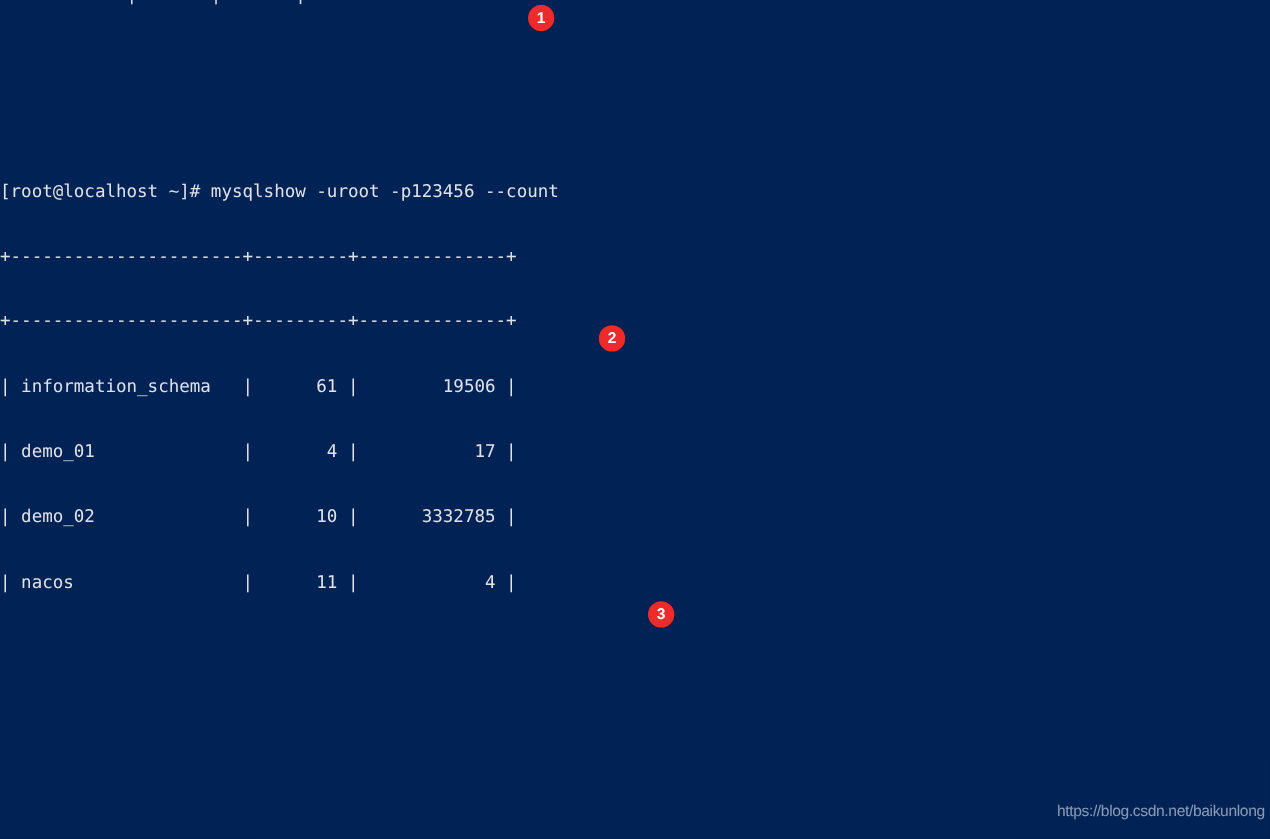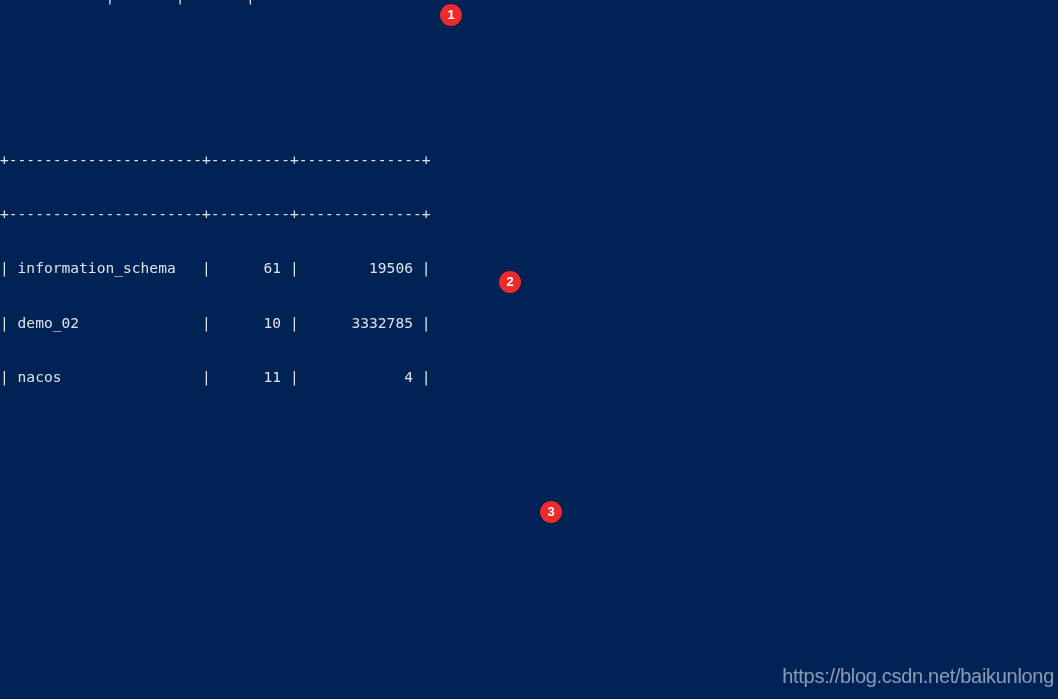--- a/index.html
+++ b/index.html
@@ -53,21 +53,21 @@
   #badge-1 { left: 440px; top: 4px; }
   #badge-2 { left: 499px; top: 271px; }
   #badge-3 { left: 540px; top: 501px; }
 
   
   #watermark {
     position: absolute;
     right: 4px;
     bottom: 14px;
     font-family: "Liberation Sans", sans-serif;
-    font-size: 20px;
+    font-size: 13px;
     color: rgba(220, 228, 238, 0.62);
     letter-spacing: -0.3px;
     white-space: nowrap;
     z-index: 15;
     pointer-events: none;
   }
   
   #top-sliver {
     position: absolute;
     left: 0;
@@ -87,23 +87,25 @@
   <div id="top-sliver">
     <div class="line">            |       |       |</div>
   </div>
 
   <div id="screen">
 
     
     <div class="line"> </div>
 
     
+    <div class="line">[root@localhost ~]# mysqlshow -uroot -p123456 --count</div>
     <div class="line">+----------------------+---------+--------------+</div>
     <div class="line">+----------------------+---------+--------------+</div>
     <div class="line">| information_schema   |      61 |        19506 |</div>
+    <div class="line">| demo_01              |       4 |           17 |</div>
     <div class="line">| demo_02              |      10 |      3332785 |</div>
     <div class="line">| nacos                |      11 |            4 |</div>
     
     
     
     
 
     
     
     

